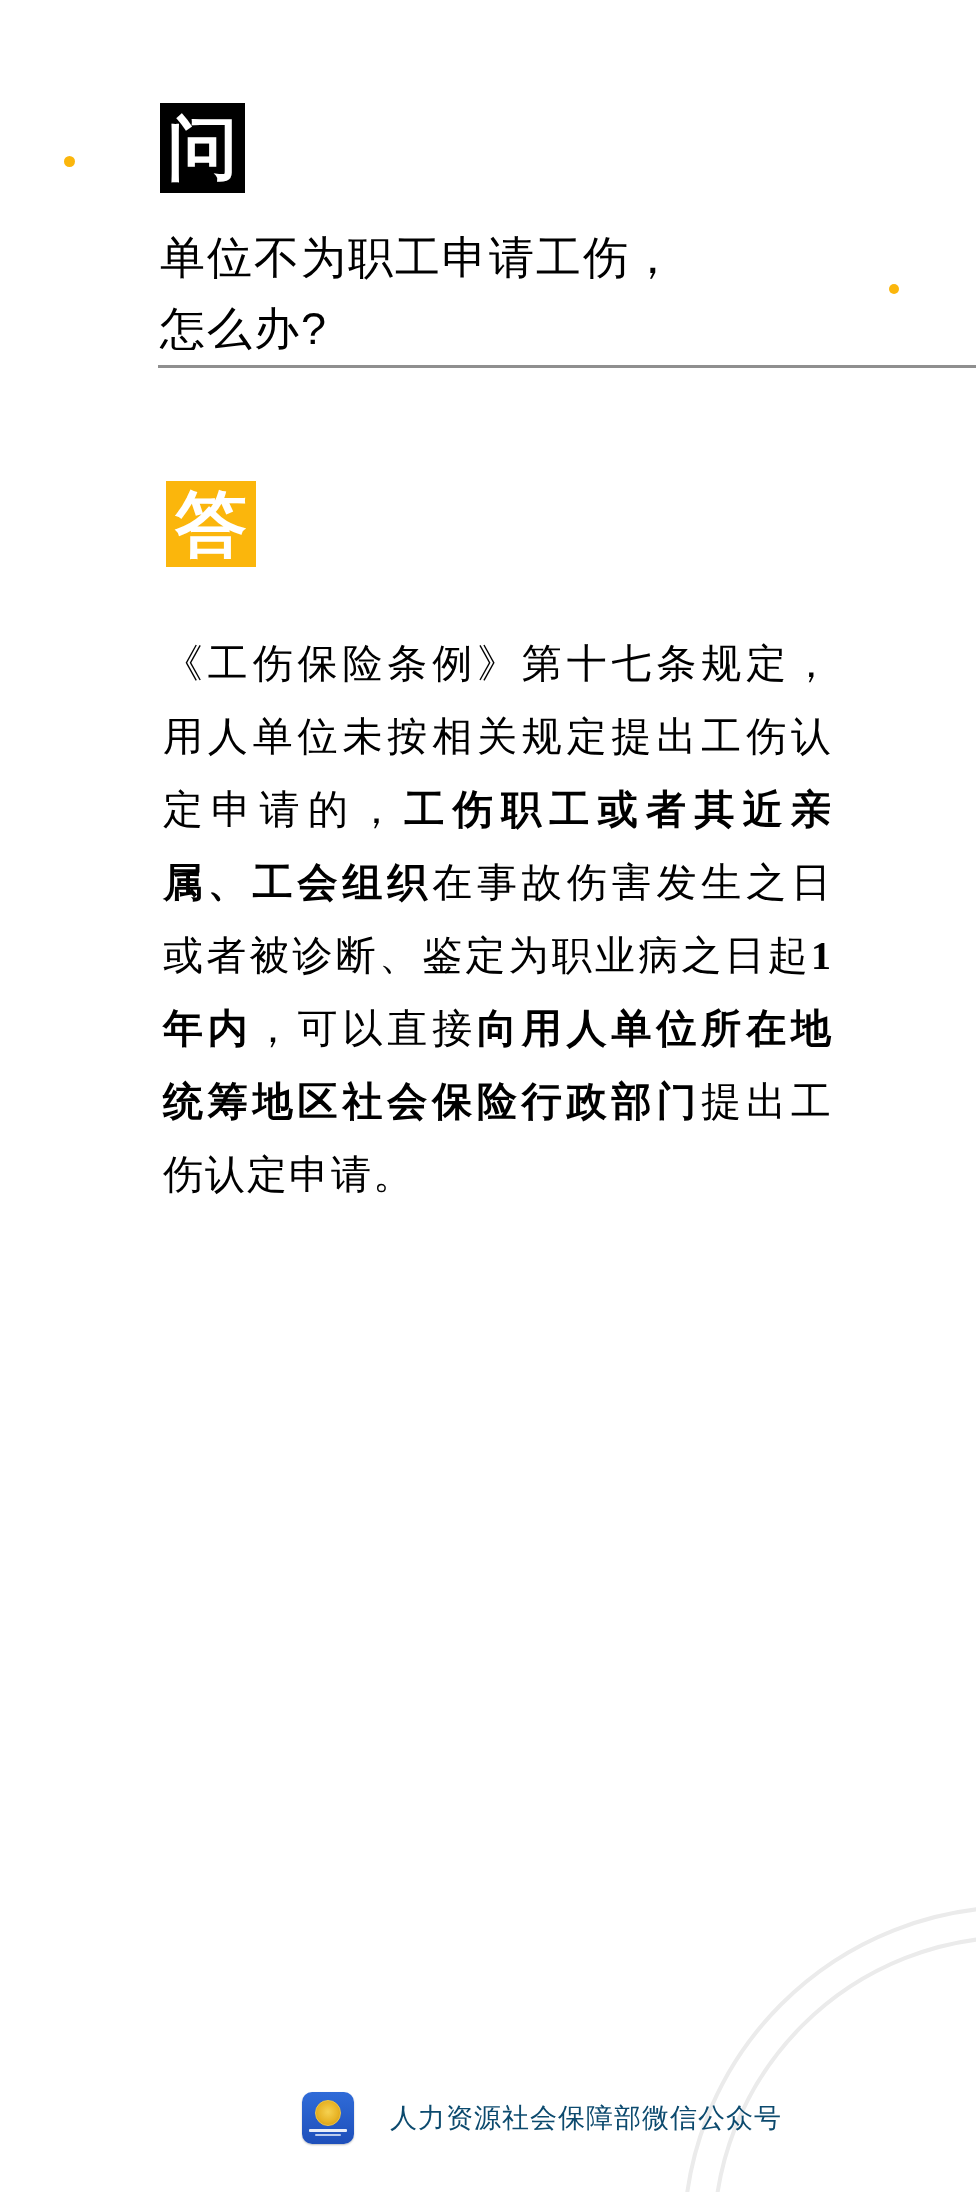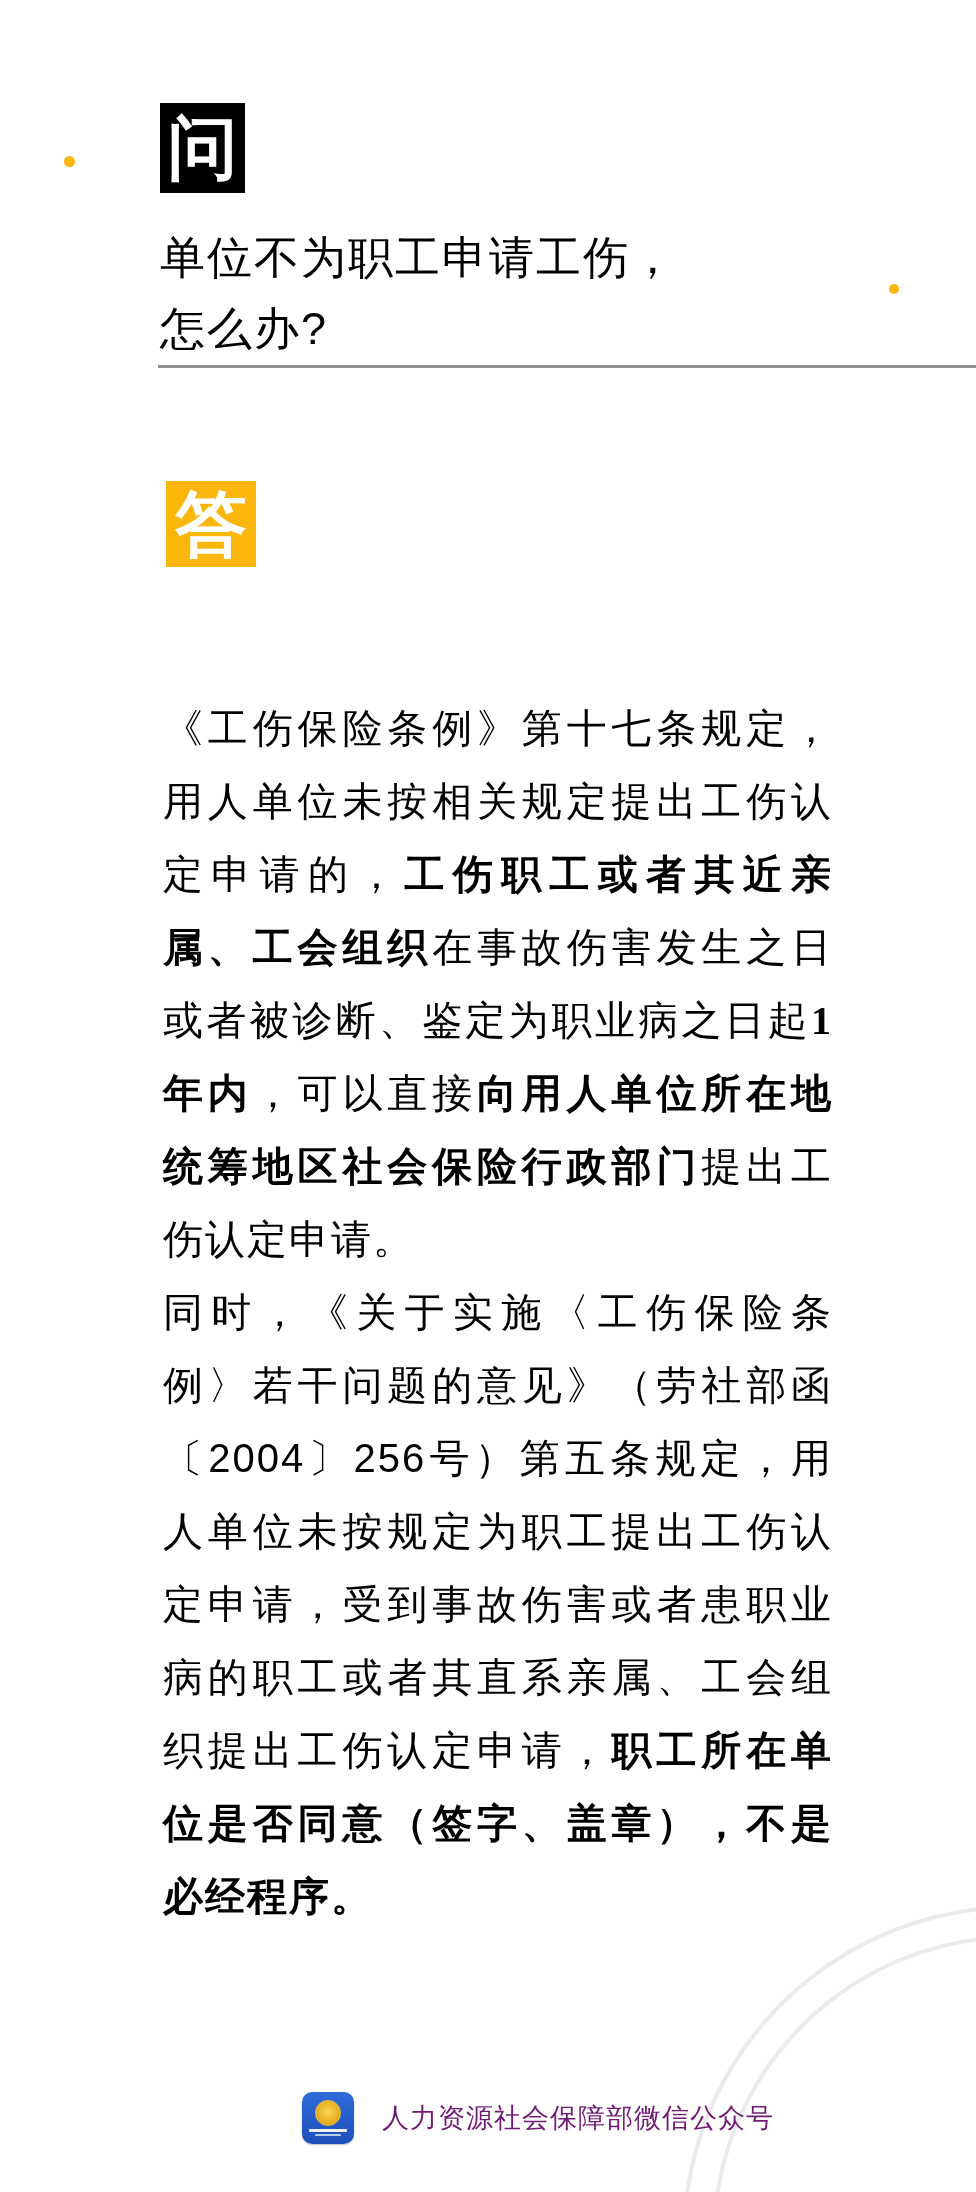--- a/index.html
+++ b/index.html
@@ -36,21 +36,21 @@
     line-height:71px;color:#000;
   }
   .title .tline{display:block;}
 
   .divider{
     position:absolute;left:158px;top:365px;right:0;height:3px;
     background:#8F8F8F;
   }
 
   .answer-body{
-    position:absolute;left:163px;top:692px;width:670px;
+    position:absolute;left:163px;top:627px;width:670px;
     font-size:40px;line-height:73px;letter-spacing:2px;
     text-align:justify;
   }
   .para{margin:0;}
   .para.serif{font-family:"Liberation Serif", serif;}
   .para.sans{font-family:"Liberation Sans", sans-serif;}
   .para .b{font-weight:700;font-family:"Liberation Serif", serif;}
 
   .arc{
     position:absolute;border-radius:50%;
@@ -70,22 +70,22 @@
     display:flex;flex-direction:column;align-items:center;justify-content:center;
   }
   .emblem{
     width:24px;height:24px;border-radius:50%;
     background:radial-gradient(circle at 50% 45%, #F6D251 0%, #E8B426 55%, #C98F14 100%);
     border:1px solid #F2C741;
   }
   .icon-line{width:38px;height:3px;background:rgba(255,255,255,0.9);margin-top:3px;border-radius:1px;}
   .icon-line.short{width:26px;height:2px;background:rgba(255,255,255,0.7);margin-top:2px;}
   .footer-label{
-    margin-left:28px;
-    font-size:27px;letter-spacing:1px;color:#701a75;
+    margin-left:36px;
+    font-size:27px;letter-spacing:1px;color:#0c4a6e;
     font-family:"Liberation Sans", sans-serif;
     white-space:nowrap;
   }
 </style>
 </head>
 <body>
 
 <div class="page">
 
   <span class="dot dot-left"></span>
@@ -101,21 +101,20 @@
   </div>
 
   <div class="divider"></div>
 
   <div class="a-badge">
     <span>答</span>
   </div>
 
   <div class="answer-body">
       <div class="para serif"><span>《工伤保险条例》第十七条规定，用人单位未按相关规定提出工伤认定申请的，</span><span class="b">工伤职工或者其近亲属、工会组织</span><span>在事故伤害发生之日或者被诊断、鉴定为职业病之日起</span><span class="b">1年内</span><span>，可以直接</span><span class="b">向用人单位所在地统筹地区社会保险行政部门</span><span>提出工伤认定申请。</span></div>
-      <div class="para sans"><span>同时，《关于实施〈工伤保险条例〉若干问题的意见》（劳社部函〔2004〕256号）第五条规定，用人单位未按规定为职工提出工伤认定申请，受到事故伤害或者患职业病的职工或者其直系亲属、工会组织提出工伤认定申请，</span><span class="b">职工所在单位是否同意（签字、盖章），不是必经程序。</span></div>
     </div>
 
   <div class="arc arc-outer"></div>
   <div class="arc arc-inner"></div>
 
   <div class="footer">
     <div class="app-icon">
       <span class="emblem"></span>
       <span class="icon-line"></span>
       <span class="icon-line short"></span>

